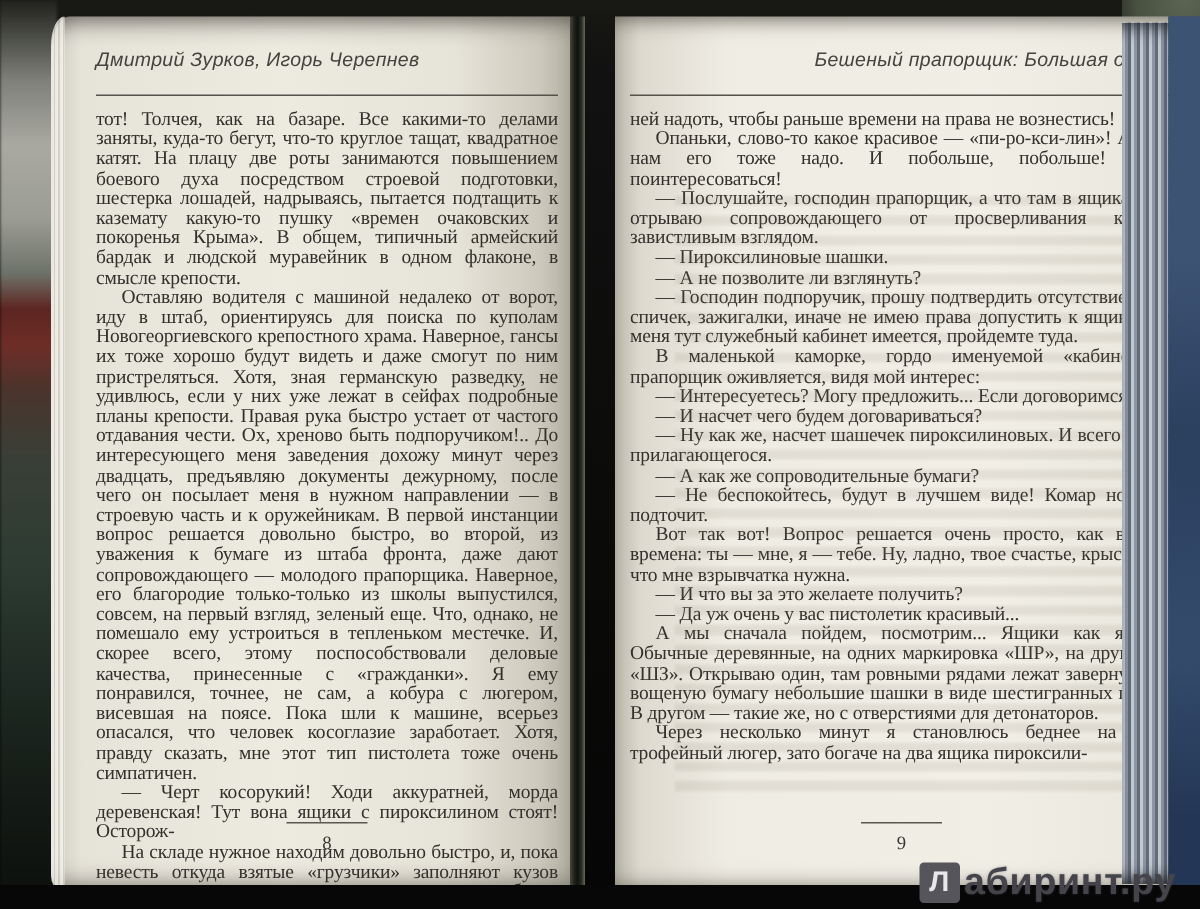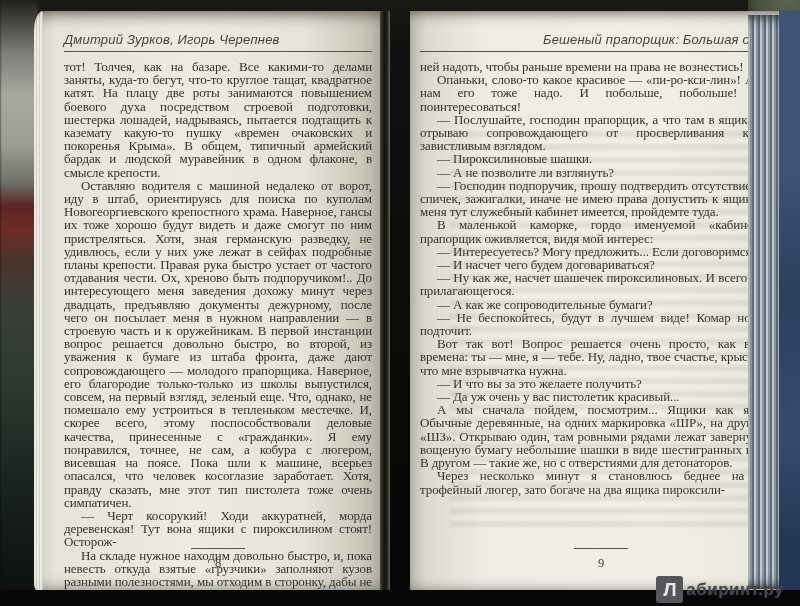--- a/index.html
+++ b/index.html
@@ -53,38 +53,38 @@
       radial-gradient(circle at 70% 62%,#334a6b 0 20%,rgba(0,0,0,0) 48%),
       radial-gradient(circle at 45% 85%,#243655 0 24%,rgba(0,0,0,0) 52%),
       linear-gradient(180deg,#16223a,#0d1424 55%,#0a0f1c);}
 
   
   .page-inner{position:relative;height:100%;box-sizing:border-box;}
   .page-left .page-inner{padding:21px 8px 0 30px;}
   .page-right .page-inner{padding:21px 42px 0 10px;}
   .running-head{font-family:"Liberation Sans", sans-serif;font-style:italic;
     font-size:13px;color:#45433e;letter-spacing:.2px;
-    padding-bottom:4px;border-bottom:1px solid #55524b;margin-bottom:8px;}
+    padding-bottom:16px;border-bottom:1px solid #55524b;margin-bottom:8px;}
   .running-head.right{text-align:right;}
   .body-text{font-size:13px;line-height:13.2px;color:#34312c;
     text-align:justify;letter-spacing:-.1px;}
   .body-text p{margin:0;text-indent:0;}
   .body-text p.indent{text-indent:17px;}
   .folio{position:absolute;bottom:22px;left:0;right:0;text-align:center;}
   .page-left .folio{left:30px;right:8px;}
   .page-right .folio{left:10px;right:42px;}
   .folio .rule{display:block;width:54px;height:1px;background:#5a574f;margin:0 auto 4px auto;}
   .folio .num{font-size:12.5px;color:#3a3732;}
 
   
   .watermark{position:absolute;right:16px;bottom:3px;display:flex;align-items:center;gap:3px;}
   .wm-badge{width:27px;height:27px;background:#55555b;border-radius:3px;
     display:flex;align-items:center;justify-content:center;
     font-family:"Liberation Sans", sans-serif;font-weight:bold;font-size:19px;color:#e8e8ea;}
-  .wm-text{font-family:"Liberation Sans", sans-serif;font-weight:bold;font-size:17px;
+  .wm-text{font-family:"Liberation Sans", sans-serif;font-weight:bold;font-size:25px;
     color:#45444b;letter-spacing:.5px;text-shadow:0 0 2px rgba(80,80,90,.4);}
 </style>
 </head>
 <body>
 
 <div class="backdrop"></div>
 <div class="bg-topright"></div>
 <div class="left-strip"></div>
 
 <div class="book">

